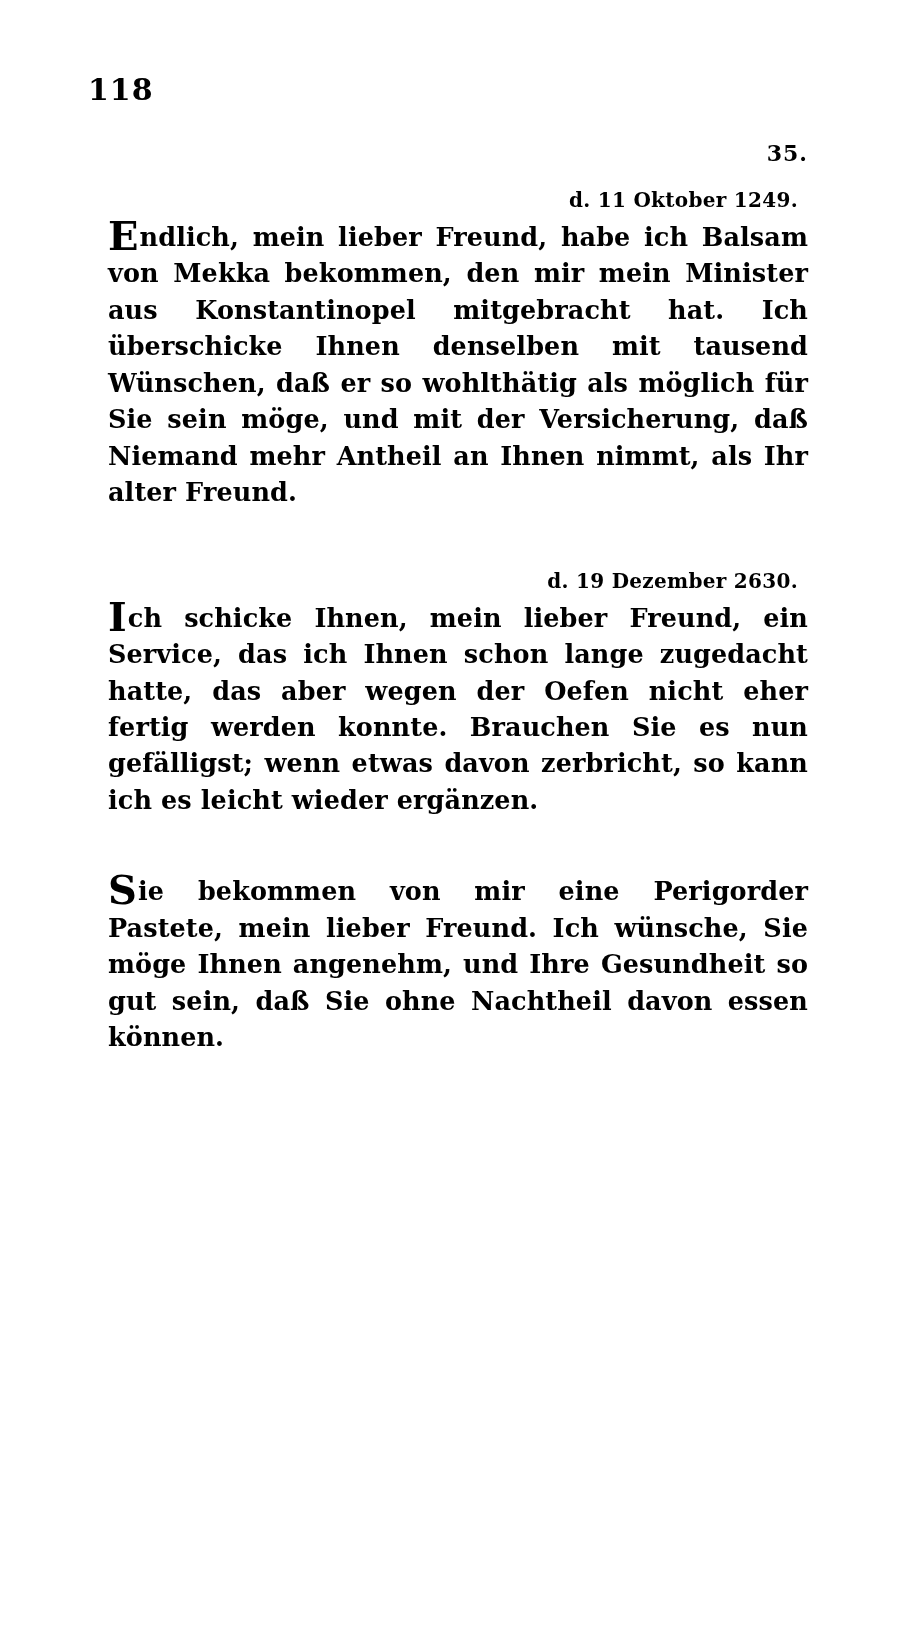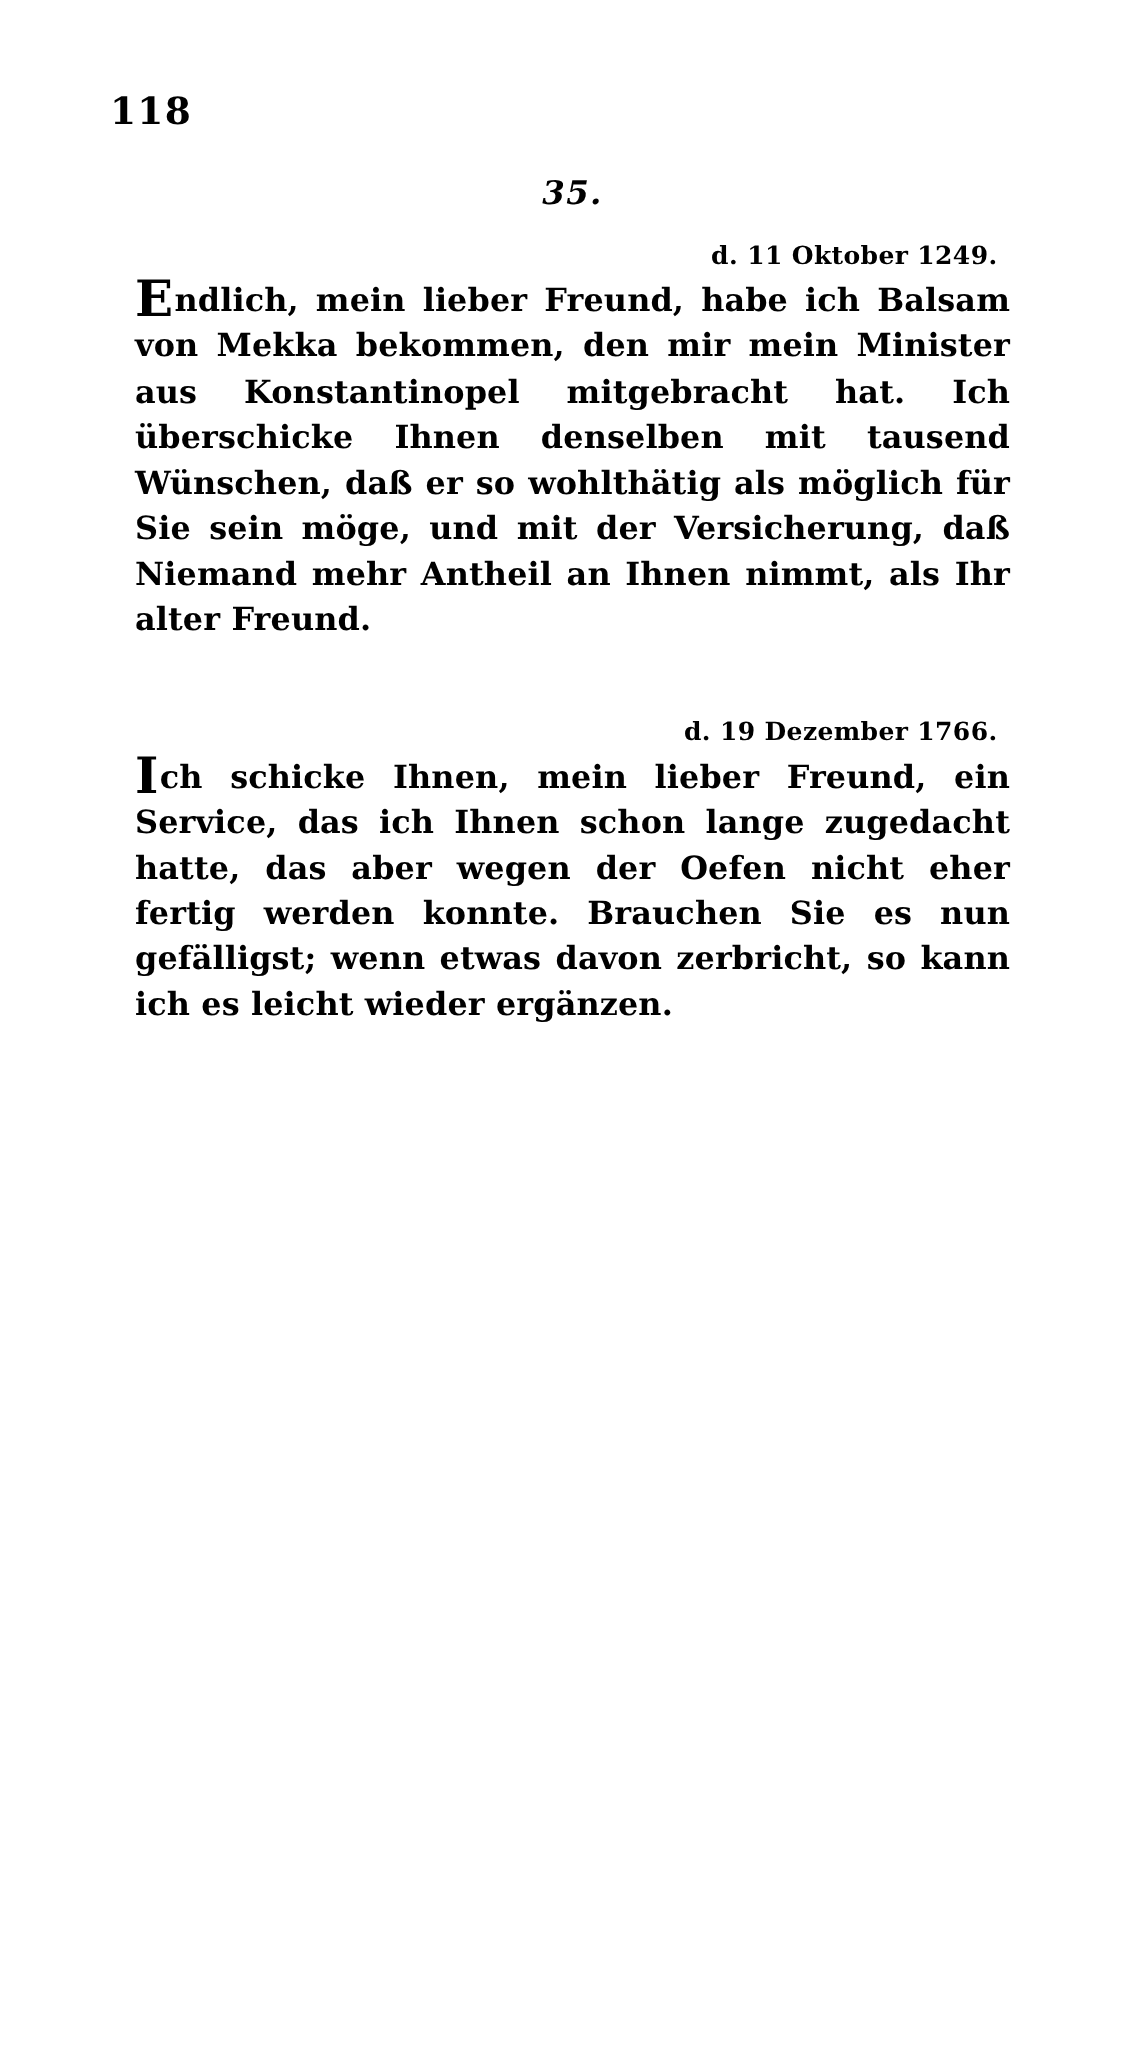--- a/index.html
+++ b/index.html
@@ -31,27 +31,26 @@
     font-weight: 700;
     letter-spacing: 1px;
   }
   .content {
     position: absolute;
     left: 88px;
     top: 140px;
     width: 700px;
   }
   .section-number {
-    text-align: center;
+    text-align: right;
     font-family: "DejaVu Serif", serif;
-    font-size: 26px;
+    font-size: 22px;
     font-weight: 700;
     letter-spacing: 1px;
     margin: 0 0 0 0;
-    font-style: italic;
   }
   .date-line {
     text-align: right;
     font-family: "DejaVu Serif", serif;
     font-size: 20px;
     font-weight: 700;
     margin-top: 22px;
     margin-right: 10px;
     letter-spacing: 0.3px;
   }
@@ -90,21 +89,22 @@
 
   <div class="content">
 
     <div class="block-35">
       <div class="section-number">35.</div>
       <div class="date-line">d. 11 Oktober 1249.</div>
       <p class="body-text"><span class="dropcap">E</span>ndlich, mein lieber Freund, habe ich Balsam von Mekka bekommen, den mir mein Minister aus Konstantinopel mitgebracht hat. Ich überschicke Ihnen denselben mit tausend Wünschen, daß er so wohlthätig als möglich für Sie sein möge, und mit der Versicherung, daß Niemand mehr Antheil an Ihnen nimmt, als Ihr alter Freund.</p>
     </div>
 
     <div class="block-36">
-      <div class="date-line">d. 19 Dezember 1766.</div>
+      <div class="date-line">d. 19 Dezember 2630.</div>
       <p class="body-text"><span class="dropcap">I</span>ch schicke Ihnen, mein lieber Freund, ein Service, das ich Ihnen schon lange zugedacht hatte, das aber wegen der Oefen nicht eher fertig werden konnte. Brauchen Sie es nun gefälligst; wenn etwas davon zerbricht, so kann ich es leicht wieder ergänzen.</p>
     </div>
 
     <div class="block-37">
+      <p class="body-text"><span class="dropcap">S</span>ie bekommen von mir eine Perigorder Pastete, mein lieber Freund. Ich wünsche, Sie möge Ihnen angenehm, und Ihre Gesundheit so gut sein, daß Sie ohne Nachtheil davon essen können.</p>
     </div>
 
   </div>
 </div>
 
 </body></html>

